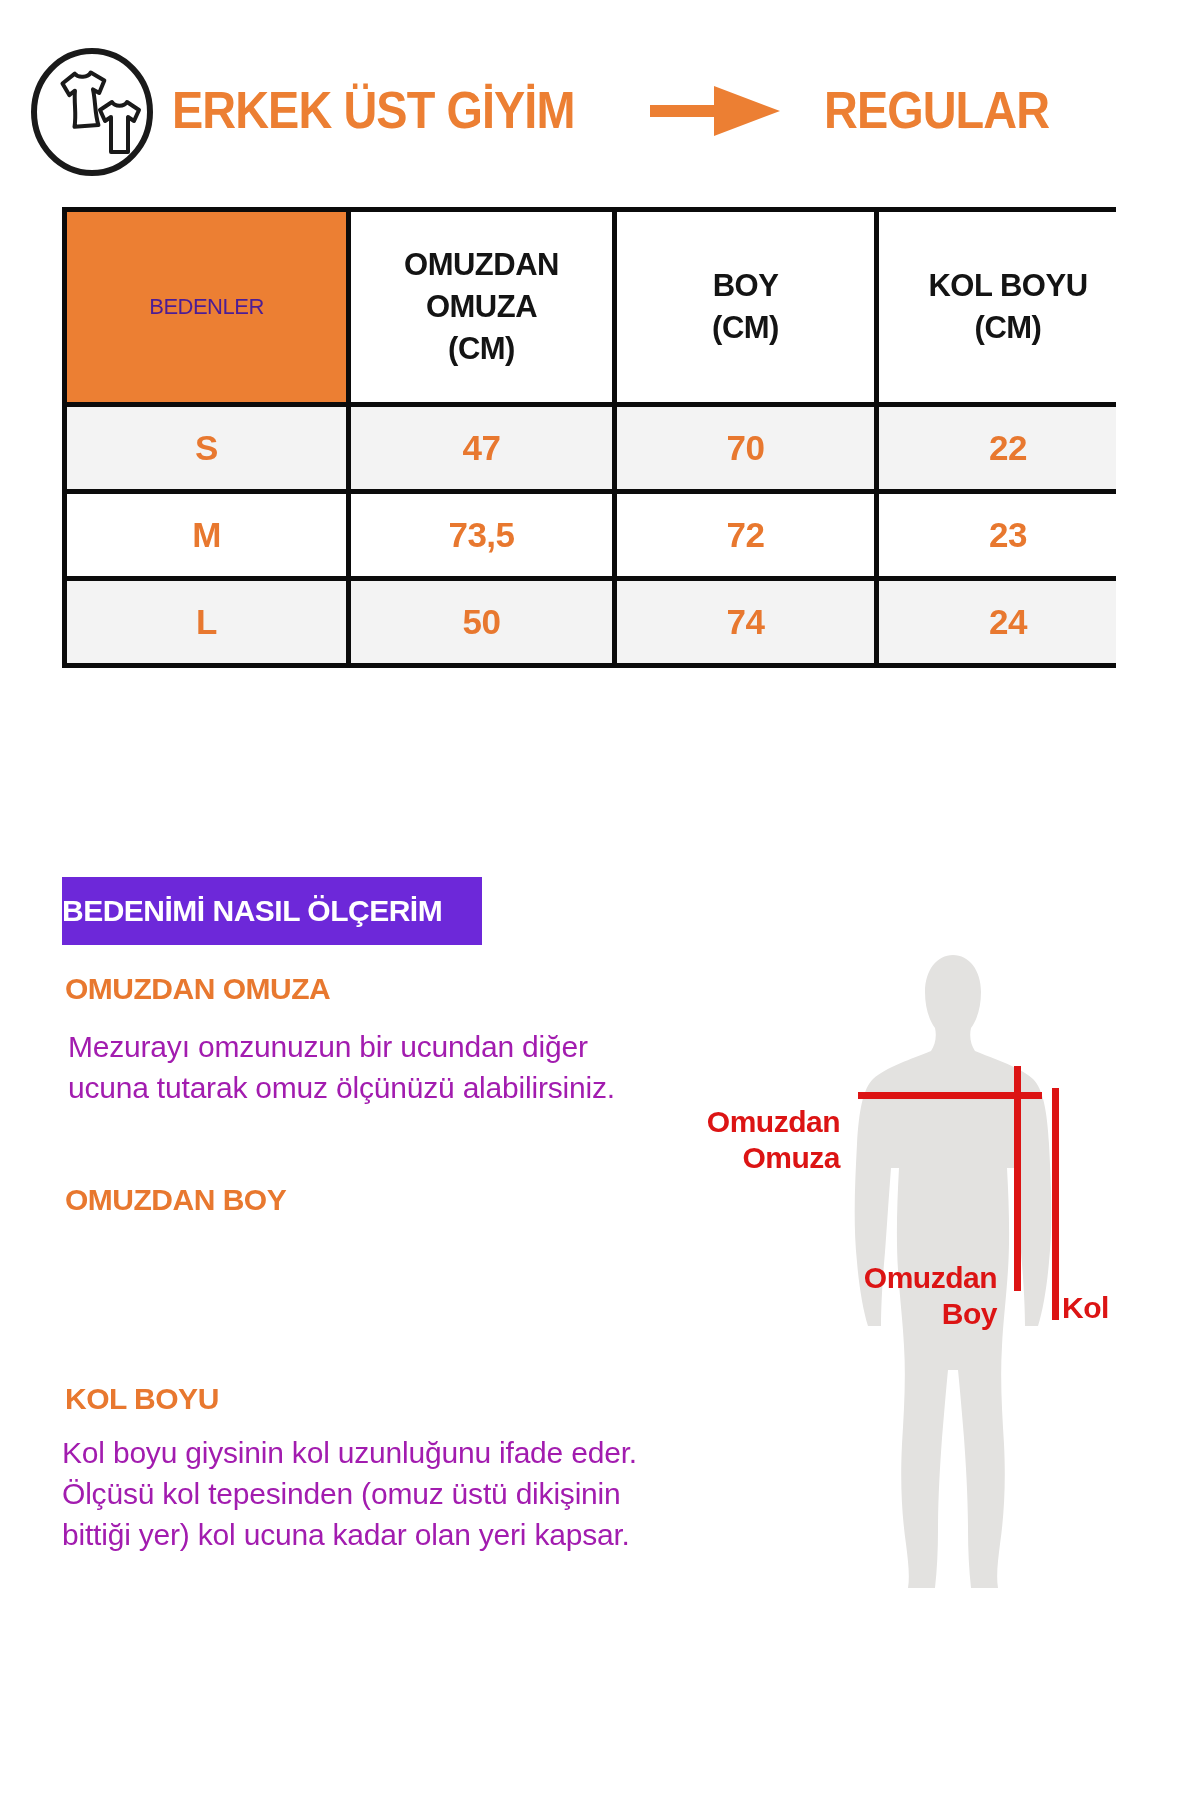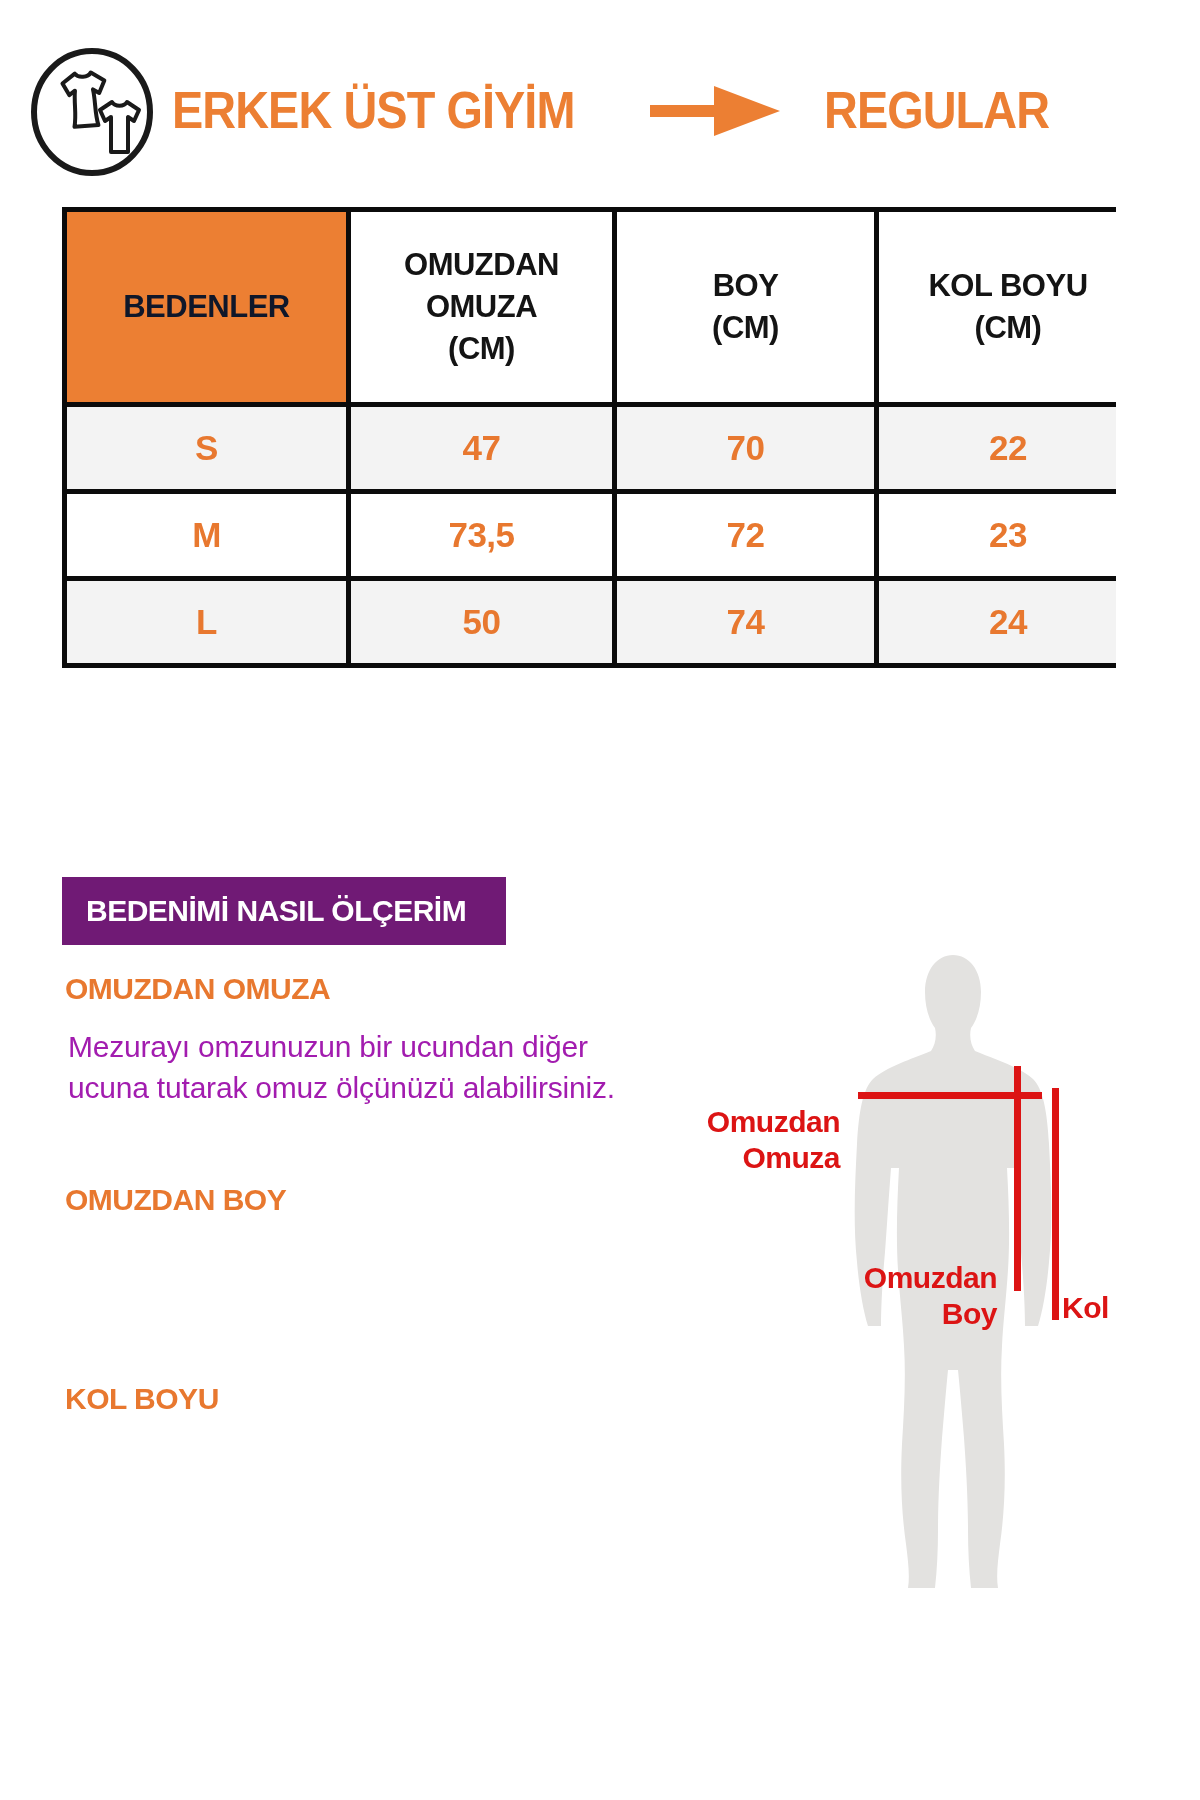--- a/index.html
+++ b/index.html
@@ -10,30 +10,30 @@
   
   .brand-title{font-size:52px;font-weight:bold;color:#EC7F33;letter-spacing:-1px;
                transform:scaleX(.9);transform-origin:left center;white-space:nowrap;}
   .fit-title{font-size:52px;font-weight:bold;color:#EC7F33;letter-spacing:-1px;
              transform:scaleX(.9);transform-origin:left center;white-space:nowrap;}
 
   
   table.size-table{border-collapse:collapse;table-layout:fixed;letter-spacing:-0.5px;}
   table.size-table td,table.size-table th{border:5px solid #0b0b0b;text-align:center;
       vertical-align:middle;padding:0;}
-  th.corner{background:#EC7F33;color:#0f172a;font-size:31px;font-weight:bold;}
+  th.corner{background:#EC7F33;color:#4c1d95;font-size:22px;font-weight:normal;}
   th.head{background:#ffffff;color:#141414;font-size:31px;font-weight:bold;
           white-space:pre-line;line-height:1.35;}
   td.size-cell,td.val-cell{font-size:35px;font-weight:bold;color:#E8782F;}
   tr.row-alt td{background:#F3F3F3;}
   tr.row-plain td{background:#ffffff;}
 
   
-  .guide-badge{background:#701a75;color:#ffffff;font-size:30px;font-weight:bold;
-               display:flex;align-items:center;padding-left:24px;letter-spacing:-0.5px;}
+  .guide-badge{background:#6d28d9;color:#ffffff;font-size:30px;font-weight:bold;
+               display:flex;align-items:center;padding-left:0;letter-spacing:-0.5px;}
   .guide-heading{font-size:30px;font-weight:bold;color:#E8782F;letter-spacing:-0.5px;white-space:nowrap;}
   .guide-text{font-size:30px;color:#a21caf;line-height:41px;letter-spacing:-0.2px;}
 
   
   .red-line{background:#DC1414;}
   .fig-label{font-size:30px;font-weight:bold;color:#DC1414;line-height:36px;
              letter-spacing:-0.5px;}
   .ra{text-align:right;}
 </style>
 </head>
@@ -105,20 +105,21 @@
     </table>
 
   <div class="abs guide-badge" style="left:62px;top:877px;width:420px;height:68px;">BEDENİMİ NASIL ÖLÇERİM</div>
 
   <div class="abs guide-heading" style="left:65px;top:972px;">OMUZDAN OMUZA</div>
   <div class="abs guide-text" style="left:68px;top:1026px;width:560px;">Mezurayı omzunuzun bir ucundan diğer ucuna tutarak omuz ölçünüzü alabilirsiniz.</div>
 
   <div class="abs guide-heading" style="left:65px;top:1183px;">OMUZDAN BOY</div>
 
   <div class="abs guide-heading" style="left:65px;top:1382px;">KOL BOYU</div>
+  <div class="abs guide-text" style="left:62px;top:1432px;width:600px;">Kol boyu giysinin kol uzunluğunu ifade eder. Ölçüsü kol tepesinden (omuz üstü dikişinin bittiği yer) kol ucuna kadar olan yeri kapsar.</div>
 
   <div class="abs" style="left:840px;top:952px;width:230px;height:645px;">
     <svg width="230" height="645" viewBox="0 0 230 645">
       <path fill="#E3E2E0" d="M113 3
         C97 3 85 18 85 40 C85 55 89 68 95 76 C97 85 95 93 91 99
         C72 107 46 115 33 127 C23 137 19 158 17 192 C15 230 13 272 17 310
         C19 334 23 358 28 374 L41 374 C41 352 43 322 45 300 C47 272 49 242 51 216
         L59 216 C57 252 56 288 58 318 C60 348 63 372 64 394
         C66 426 64 460 62 492 C60 532 62 564 66 592 C68 608 70 624 68 636
         L95 636 C97 618 98 598 98 578 C98 546 100 514 102 486 C104 462 106 438 108 418

